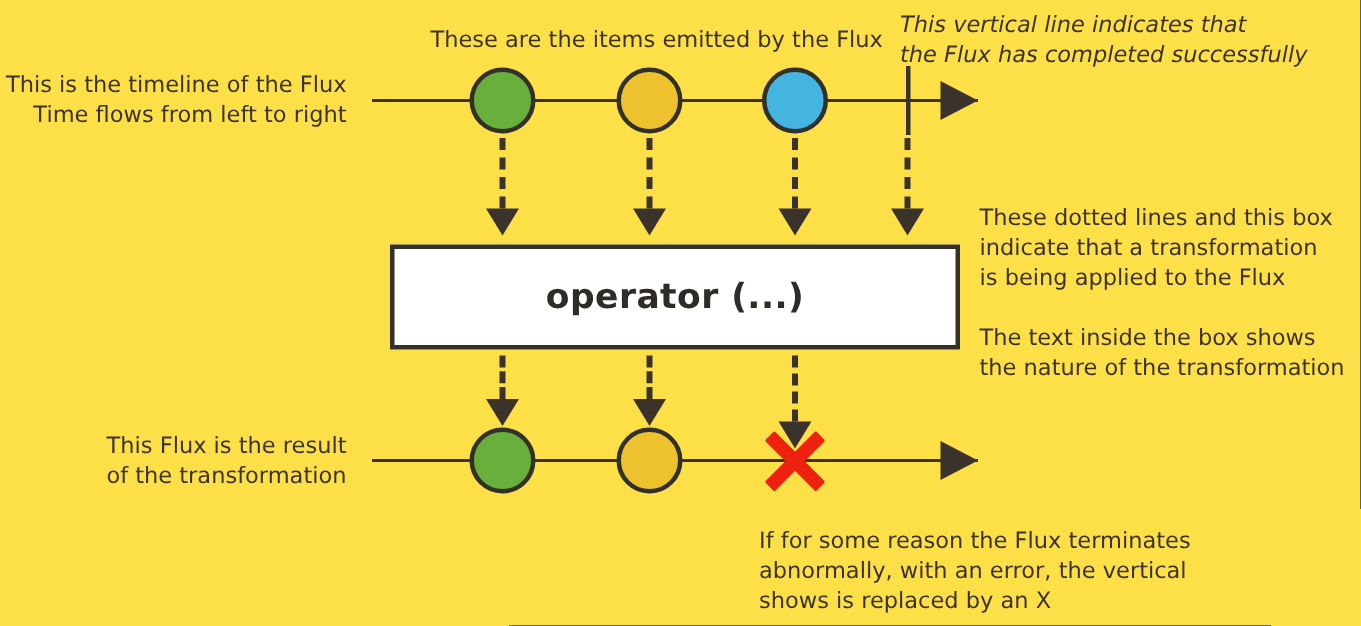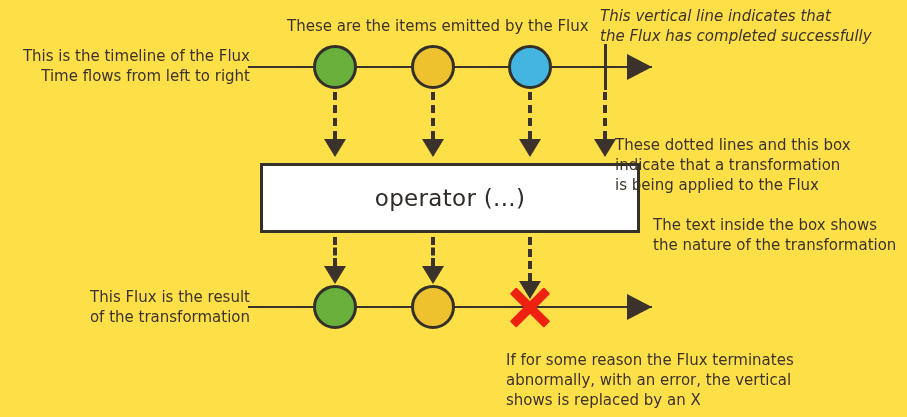--- a/index.html
+++ b/index.html
@@ -16,21 +16,21 @@
     font-family: "DejaVu Sans", sans-serif;
   }
   .note {
     position: absolute;
     color: #3d322a;
     font-family: "DejaVu Sans", sans-serif;
     font-size: 15px;
     line-height: 20px;
     white-space: pre;
   }
-  .note.right { text-align: right; padding-left: 19px; }
+  .note.right { text-align: right; }
   .note.left  { text-align: left; }
 
   
   .axis-line {
     position: absolute;
     height: 2px;
     background: #3b332b;
   }
   .axis-head {
     position: absolute;
@@ -72,21 +72,21 @@
     position: absolute;
     background: #ffffff;
     border: 3px solid #34302a;
     box-sizing: border-box;
     display: flex;
     align-items: center;
     justify-content: center;
   }
   .op-label {
     font-family: "DejaVu Sans", sans-serif;
-    font-weight: normal;
+    font-weight: bold;
     font-size: 23px;
     color: #2f2b26;
     letter-spacing: 0.3px;
   }
 
   
   .dash {
     position: absolute;
     width: 0;
     border-left: 4px dashed #3b332b;
@@ -130,21 +130,21 @@
   <div class="dash" style="left:528px; top:92px; height:47px;"></div>
   <div class="dash-head" style="left:519px; top:139px;"></div>
 
   <div class="dash" style="left:603px; top:92px; height:47px;"></div>
   <div class="dash-head" style="left:594px; top:139px;"></div>
 
   <div class="op-box" style="left:260px; top:163px; width:380px; height:70px;">
     <span class="op-label">operator (...)</span>
   </div>
 
-  <div class="note left" style="left:615px; top:135px;">These dotted lines and this box
+  <div class="note left" style="left:653px; top:135px;">These dotted lines and this box
 indicate that a transformation
 is being applied to the Flux</div>
 
   <div class="note left" style="left:653px; top:215px;">The text inside the box shows
 the nature of the transformation</div>
 
   <div class="dash" style="left:333px; top:237px; height:29px;"></div>
   <div class="dash-head" style="left:324px; top:266px;"></div>
 
   <div class="dash" style="left:431px; top:237px; height:29px;"></div>

